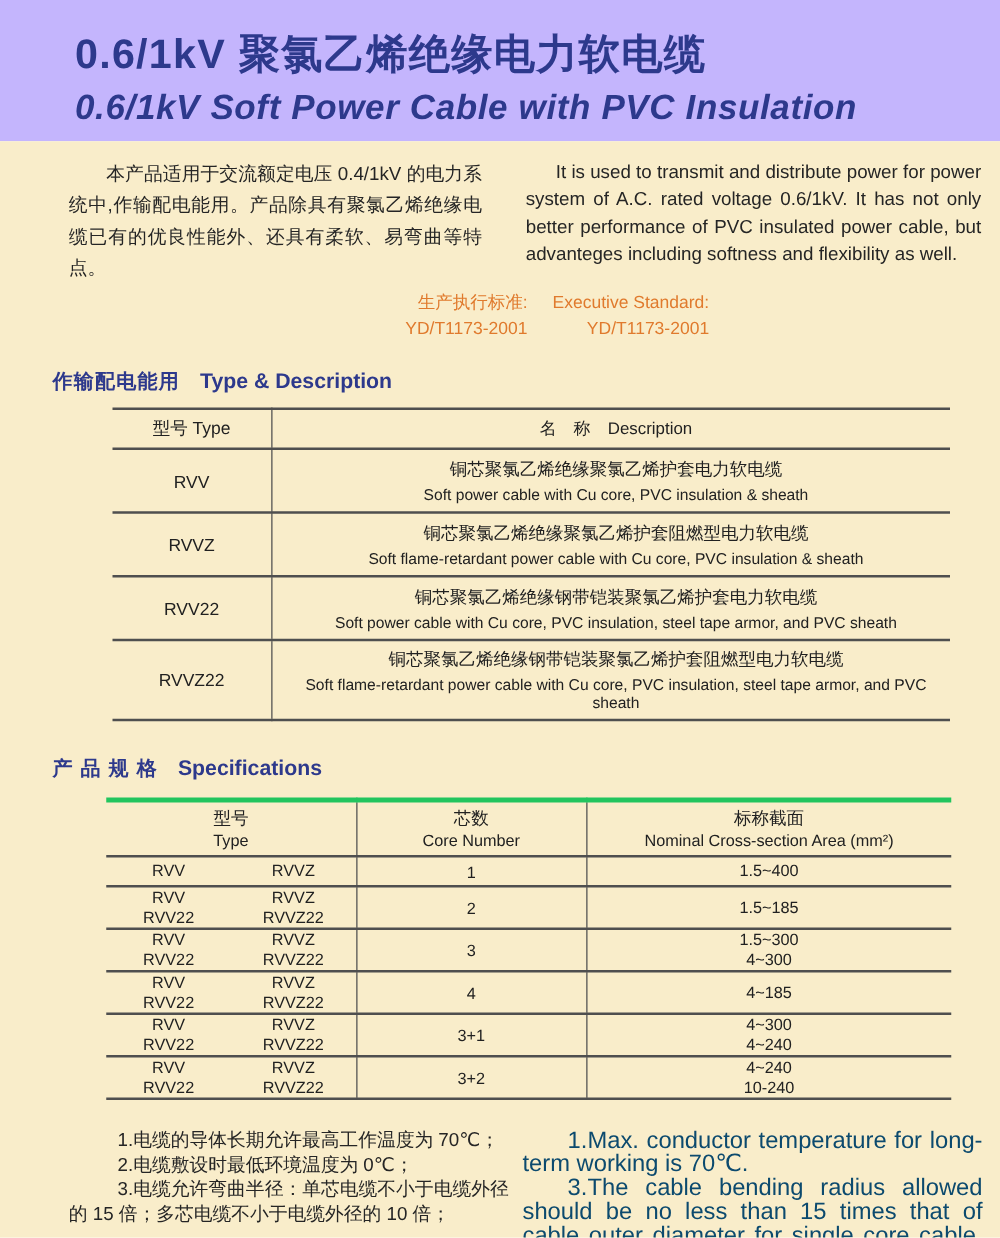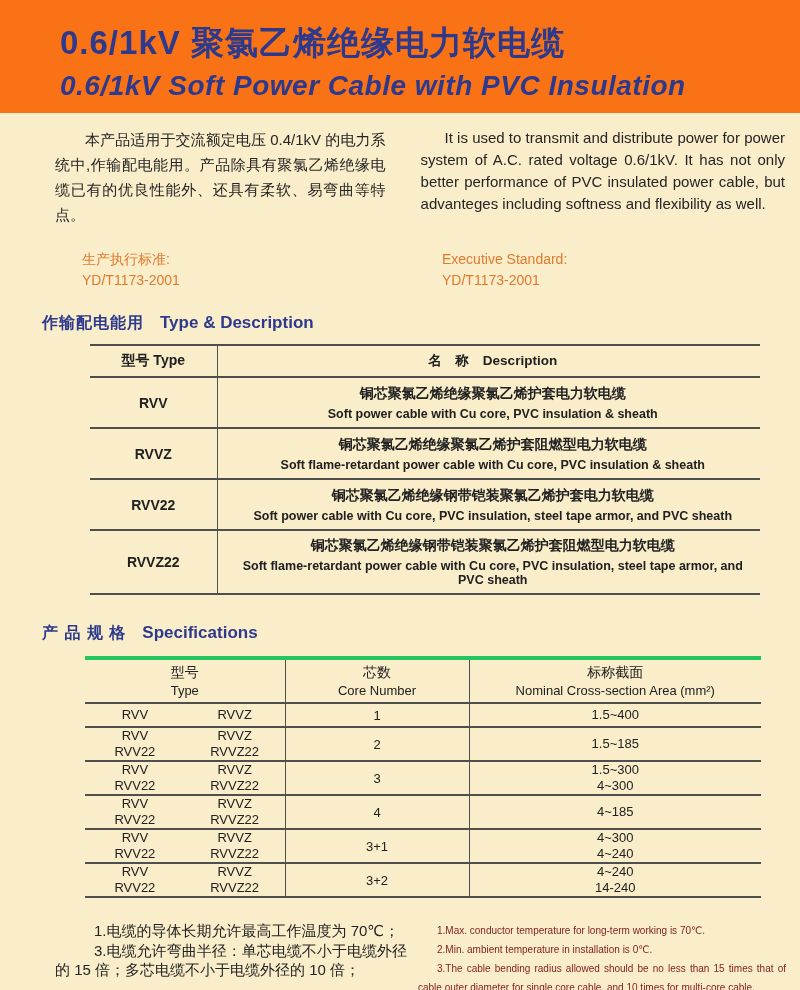--- a/index.html
+++ b/index.html
@@ -2,45 +2,45 @@
 <html><head>
 <meta charset="utf-8">
 <style>
   * { margin:0; padding:0; box-sizing:border-box; }
   html,body { width:800px; }
   body {
     font-family:"Liberation Sans","DejaVu Sans",sans-serif;
     background:#ffffff; color:#2b2b2b;
     width:800px; height:990px; position:relative; overflow:hidden;
   }
-  .header { padding:24px 0 0 60px; background:#f97316; height:113px; }
+  .header { padding:24px 0 0 60px; background:#c4b5fd; height:113px; }
   .title-cn { font-size:33px; font-weight:bold; color:#2d398c; letter-spacing:1px; line-height:38px; }
   .title-en { font-size:28px; font-weight:bold; font-style:italic; color:#2d398c; line-height:32px; margin-top:8px; letter-spacing:0.5px; }
 
   .content { position:absolute; top:113px; left:0; right:0; bottom:0; background:#f9edca; }
 
   .intro-row { display:flex; padding:14px 15px 0 55px; }
   .intro-left { width:332px; }
   .intro-right { width:366px; margin-left:35px; }
   .para-cn { font-size:15px; line-height:25px; text-indent:2em; text-align:justify; color:#252525; }
   .para-en { font-size:15px; line-height:22px; text-indent:1.6em; text-align:justify; color:#252525; }
 
-  .standards-row { display:flex; padding-left:82px; margin-top:22px; }
+  .standards-row { display:flex; padding-left:82px; margin-top:4px;text-align:right; }
   .std { color:#e07a2d; font-size:14px; line-height:21px; }
   .std-left { width:340px; }
   .std-right { margin-left:20px; }
 
   .section-heading { margin:22px 0 0 42px; color:#2d398c; }
   .section-heading .h-cn { font-size:16px; font-weight:bold; letter-spacing:1px; }
   .section-heading .h-en { font-size:17px; font-weight:bold; margin-left:16px; }
 
   table { border-collapse:collapse; color:#212121; }
   .tbl1 { margin:10px 0 0 90px; width:670px; border-top:2px solid #4f4f4f; }
   .tbl1 tr { border-bottom:2px solid #4f4f4f; }
-  .tbl1 th, .tbl1 td { font-weight:bold; }
+  .tbl1 th, .tbl1 td { font-weight:normal; }
   .tbl1 .col-type { width:127px; text-align:center; border-right:1.5px solid #4f4f4f; font-size:14px; }
   .tbl1 thead tr { height:25px; }
   .tbl1 thead th { font-size:13.5px; text-align:center; }
   .tbl1 tbody tr { height:51px; }
   .tbl1 .col-desc { padding:6px 10px 6px 18px; text-align:center; }
   .tbl1 .desc-cn { font-size:14px; margin-bottom:4px; }
   .tbl1 .desc-en { font-size:12.5px; }
   .hdr-gap { display:inline-block; width:14px; }
 
   .tbl2 { margin:12px 0 0 85px; width:676px; border-top:4px solid #22c55e; text-align:center; }
@@ -57,21 +57,21 @@
   .tbl2 tbody tr.double { height:34px; }
   .tline { display:flex; line-height:16px; }
   .tline span { flex:1; text-align:center; }
   .aline { line-height:16px; }
 
   .cond-row { display:flex; padding-left:55px; margin-top:23px; }
   .cond-left { width:352px; }
   .cond-right { width:368px; margin-left:11px; }
   .cond-h { font-size:17px; font-weight:bold; color:#2d398c; margin-bottom:7px; }
   .cond-item-cn { font-size:15px; line-height:19.5px; text-indent:2.6em; text-align:justify; color:#252525; }
-  .cond-item-en { font-size:10px; line-height:19px; text-indent:1.9em; text-align:justify; color:#7f1d1d; }
+  .cond-item-en { font-size:19px; line-height:19px; text-indent:1.9em; text-align:justify; color:#0c4a6e; }
 </style>
 </head>
 <body>
 
 <div class="header">
   <div class="title-cn">0.6/1kV 聚氯乙烯绝缘电力软电缆</div>
   <div class="title-en">0.6/1kV Soft Power Cable with PVC Insulation</div>
 </div>
 
 <div class="content">
@@ -248,35 +248,35 @@
               <span>RVVZ</span>
             </div>
             <div class="tline">
               <span>RVV22</span>
               <span>RVVZ22</span>
             </div>
           </td>
           <td class="c-core">3+2</td>
           <td class="c-area">
             <div class="aline">4~240</div>
-            <div class="aline">14-240</div>
+            <div class="aline">10-240</div>
           </td>
         </tr>
       </tbody>
   </table>
 
   <div class="cond-row">
     <div class="cond-left">
       <div id="cond-list-cn">
           <p class="cond-item-cn">1.电缆的导体长期允许最高工作温度为 70℃；</p>
+          <p class="cond-item-cn">2.电缆敷设时最低环境温度为 0℃；</p>
           <p class="cond-item-cn">3.电缆允许弯曲半径：单芯电缆不小于电缆外径的 15 倍；多芯电缆不小于电缆外径的 10 倍；</p>
         </div>
     </div>
     <div class="cond-right">
       <div id="cond-list-en">
           <p class="cond-item-en">1.Max. conductor temperature for long-term working  is 70℃.</p>
-          <p class="cond-item-en">2.Min. ambient temperature in installation is 0℃.</p>
           <p class="cond-item-en">3.The cable bending radius allowed should be no less than 15 times that of cable outer diameter for single core cable, and 10 times for multi-core cable.</p>
         </div>
     </div>
   </div>
 
 </div>
 
 </body></html>

